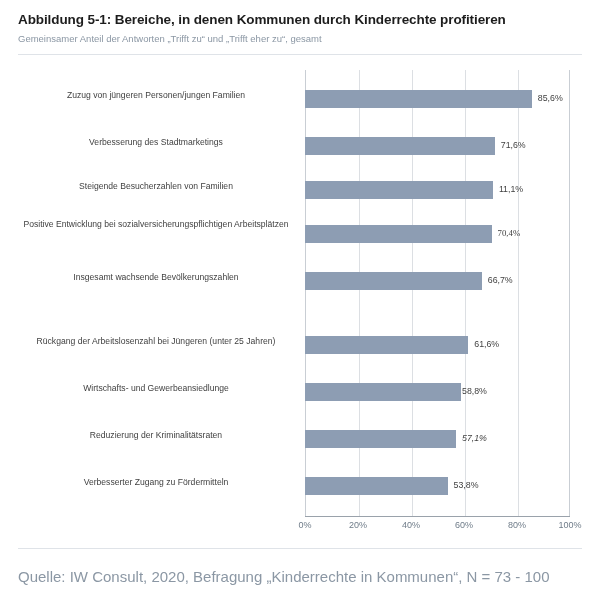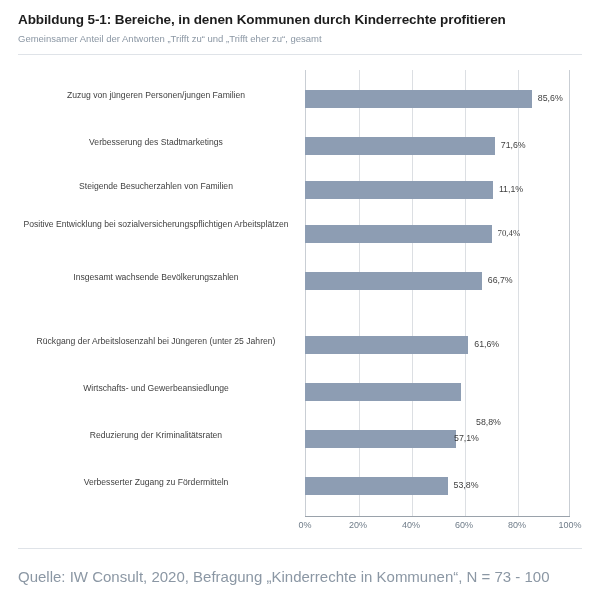--- a/index.html
+++ b/index.html
@@ -216,25 +216,25 @@
         <div class="row" style="top: 202px;">
           <div class="bar" style="width: 176.755px; background: rgb(141, 157, 179);"></div>
           <div class="bar-value" style="left: 182.755px;">66,7%</div>
         </div>
         <div class="row" style="top: 266px; padding-left: 39px;">
           <div class="bar" style="width: 163.24px; background: rgb(141, 157, 179);"></div>
           <div class="bar-value" style="left: 169.24px;">61,6%</div>
         </div>
         <div class="row" style="top: 313px;">
           <div class="bar" style="width: 155.82px; background: rgb(141, 157, 179);"></div>
-          <div class="bar-value" style="left: 171px; margin-top: 31px;">58,8%</div>
+          <div class="bar-value" style="left: 157px;">58,8%</div>
         </div>
         <div class="row" style="top: 360px;">
           <div class="bar" style="width: 151.315px; background: rgb(141, 157, 179);"></div>
-          <div class="bar-value" style="left: 149px;">57,1%</div>
+          <div class="bar-value" style="left: 157px; font-style: italic;">57,1%</div>
         </div>
         <div class="row" style="top: 407px;">
           <div class="bar" style="width: 142.57px; background: rgb(141, 157, 179);"></div>
           <div class="bar-value" style="left: 148.57px;">53,8%</div>
         </div>
       </div>
     <div class="axis-base"></div>
   <div class="tick-label" style="left: 287px;">0%</div>
       <div class="tick-label" style="left: 340px;">20%</div>
       <div class="tick-label" style="left: 393px;">40%</div>

